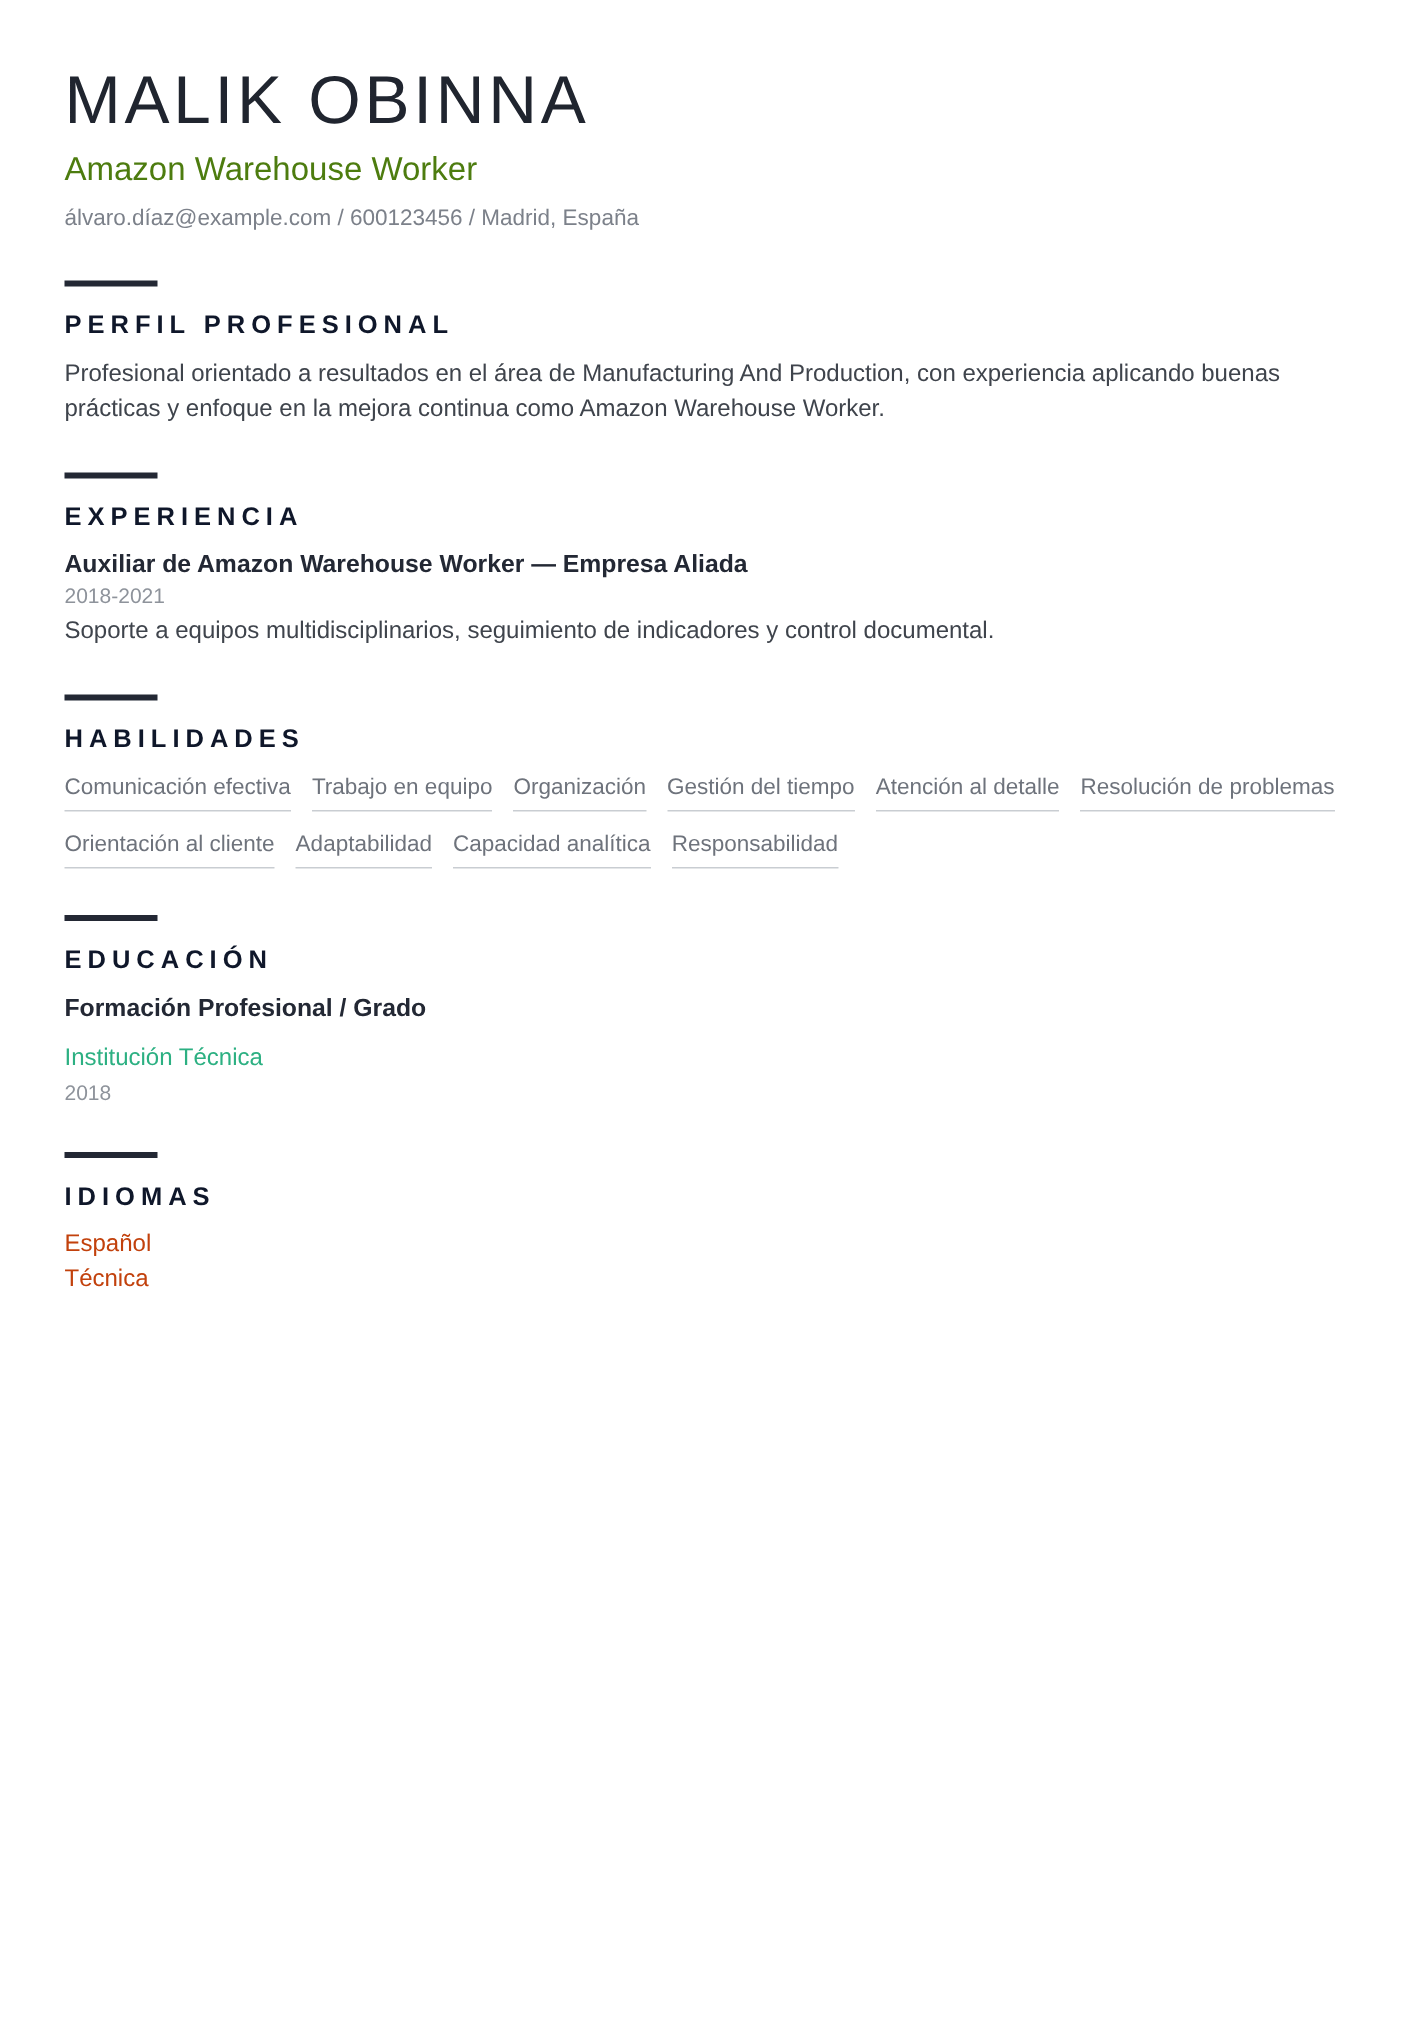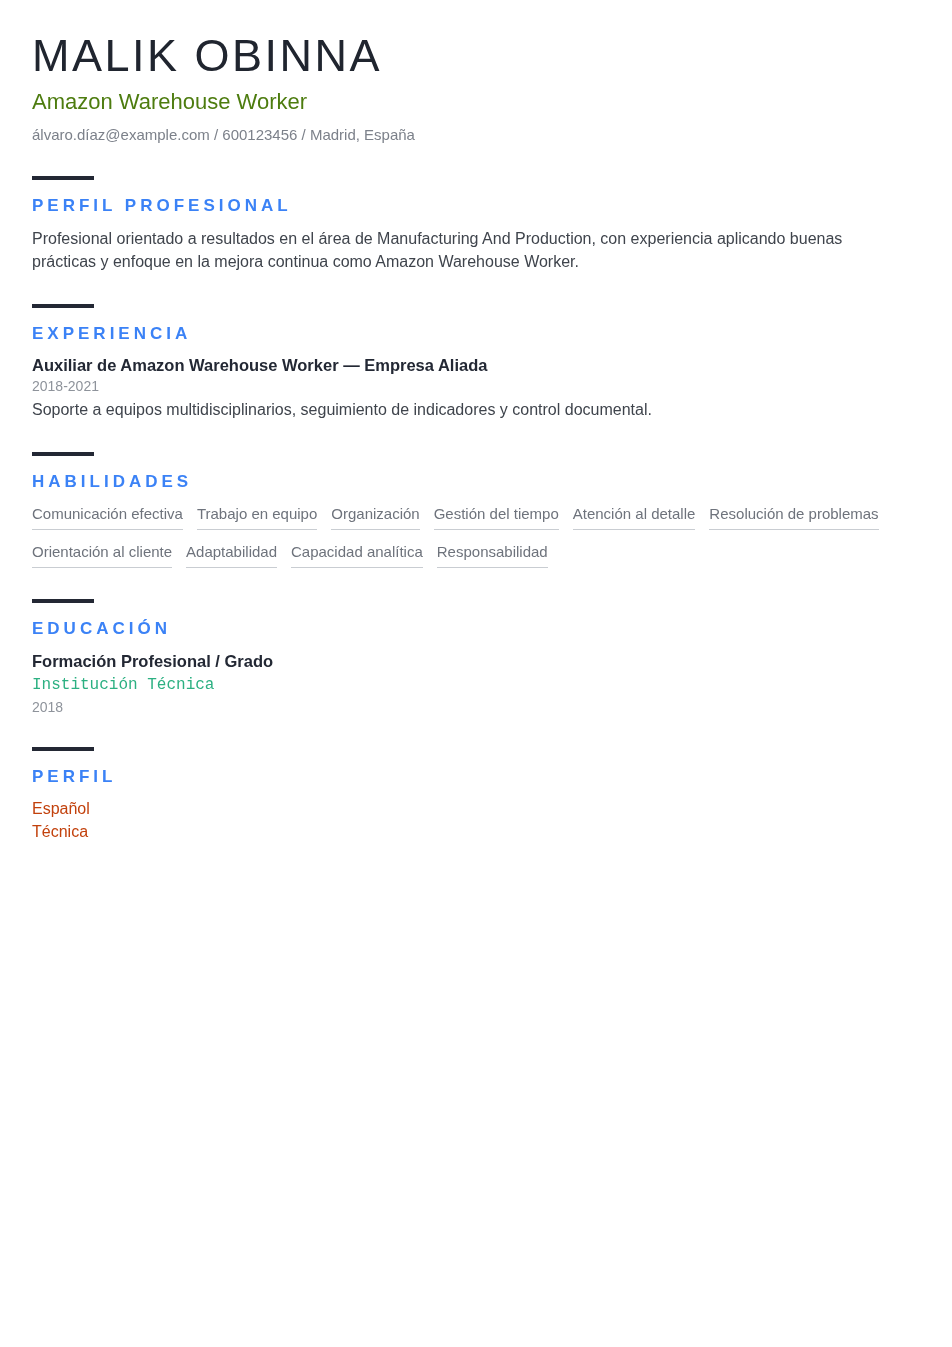--- a/index.html
+++ b/index.html
@@ -2,21 +2,21 @@
 <html><head>
 <meta charset="utf-8">
 <style>
   html, body { margin: 0; padding: 0; background: #ffffff; }
   .page {
     position: relative;
     width: 952px;
     height: 1347px;
     background: #ffffff;
     box-sizing: border-box;
-    padding: 32px;
+    padding: 43px;
     font-family: "Liberation Sans", "DejaVu Sans", sans-serif;
     color: #232834;
     overflow: hidden;
   }
   
   .name {
     font-size: 45px;
     font-weight: 400;
     letter-spacing: 2.5px;
     line-height: 1.08;
@@ -40,21 +40,21 @@
   .section { margin-top: 31px; }
   .section-bar {
     width: 62px;
     height: 4px;
     background: #232834;
   }
   .section-heading {
     font-size: 17px;
     font-weight: 700;
     letter-spacing: 4px;
-    color: #3b82f6;
+    color: #0f172a;
     margin: 16px 0 0 0;
   }
   .profile-text {
     margin-top: 11px;
     font-size: 16px;
     line-height: 1.46;
     color: #3f444c;
     max-width: 864px;
   }
   
@@ -99,23 +99,22 @@
   .edu-degree {
     margin-top: 12px;
     font-size: 16.5px;
     font-weight: 700;
     color: #232834;
     line-height: 1.25;
   }
   .edu-institution {
     font-size: 16px;
     color: #2cb082;
-    margin-top: 3px;
+    margin-top: 13px;
     line-height: 1.25;
-    font-family: Liberation Mono, monospace;
   }
   .edu-year {
     font-size: 14px;
     color: #8e939b;
     margin-top: 4px;
     line-height: 1.25;
   }
   
   .languages { margin-top: 10px; }
   .language {
@@ -173,20 +172,20 @@
   <section class="section">
     <div class="section-bar"></div>
     <h2 class="section-heading">EDUCACIÓN</h2>
     <div class="edu-degree">Formación Profesional / Grado</div>
     <div class="edu-institution">Institución Técnica</div>
     <div class="edu-year">2018</div>
   </section>
 
   <section class="section">
     <div class="section-bar"></div>
-    <h2 class="section-heading">PERFIL</h2>
+    <h2 class="section-heading">IDIOMAS</h2>
     <div class="languages">
       <div class="language">Español</div>
       <div class="language">Técnica</div>
     </div>
   </section>
 
 </div>
 
 </body></html>

